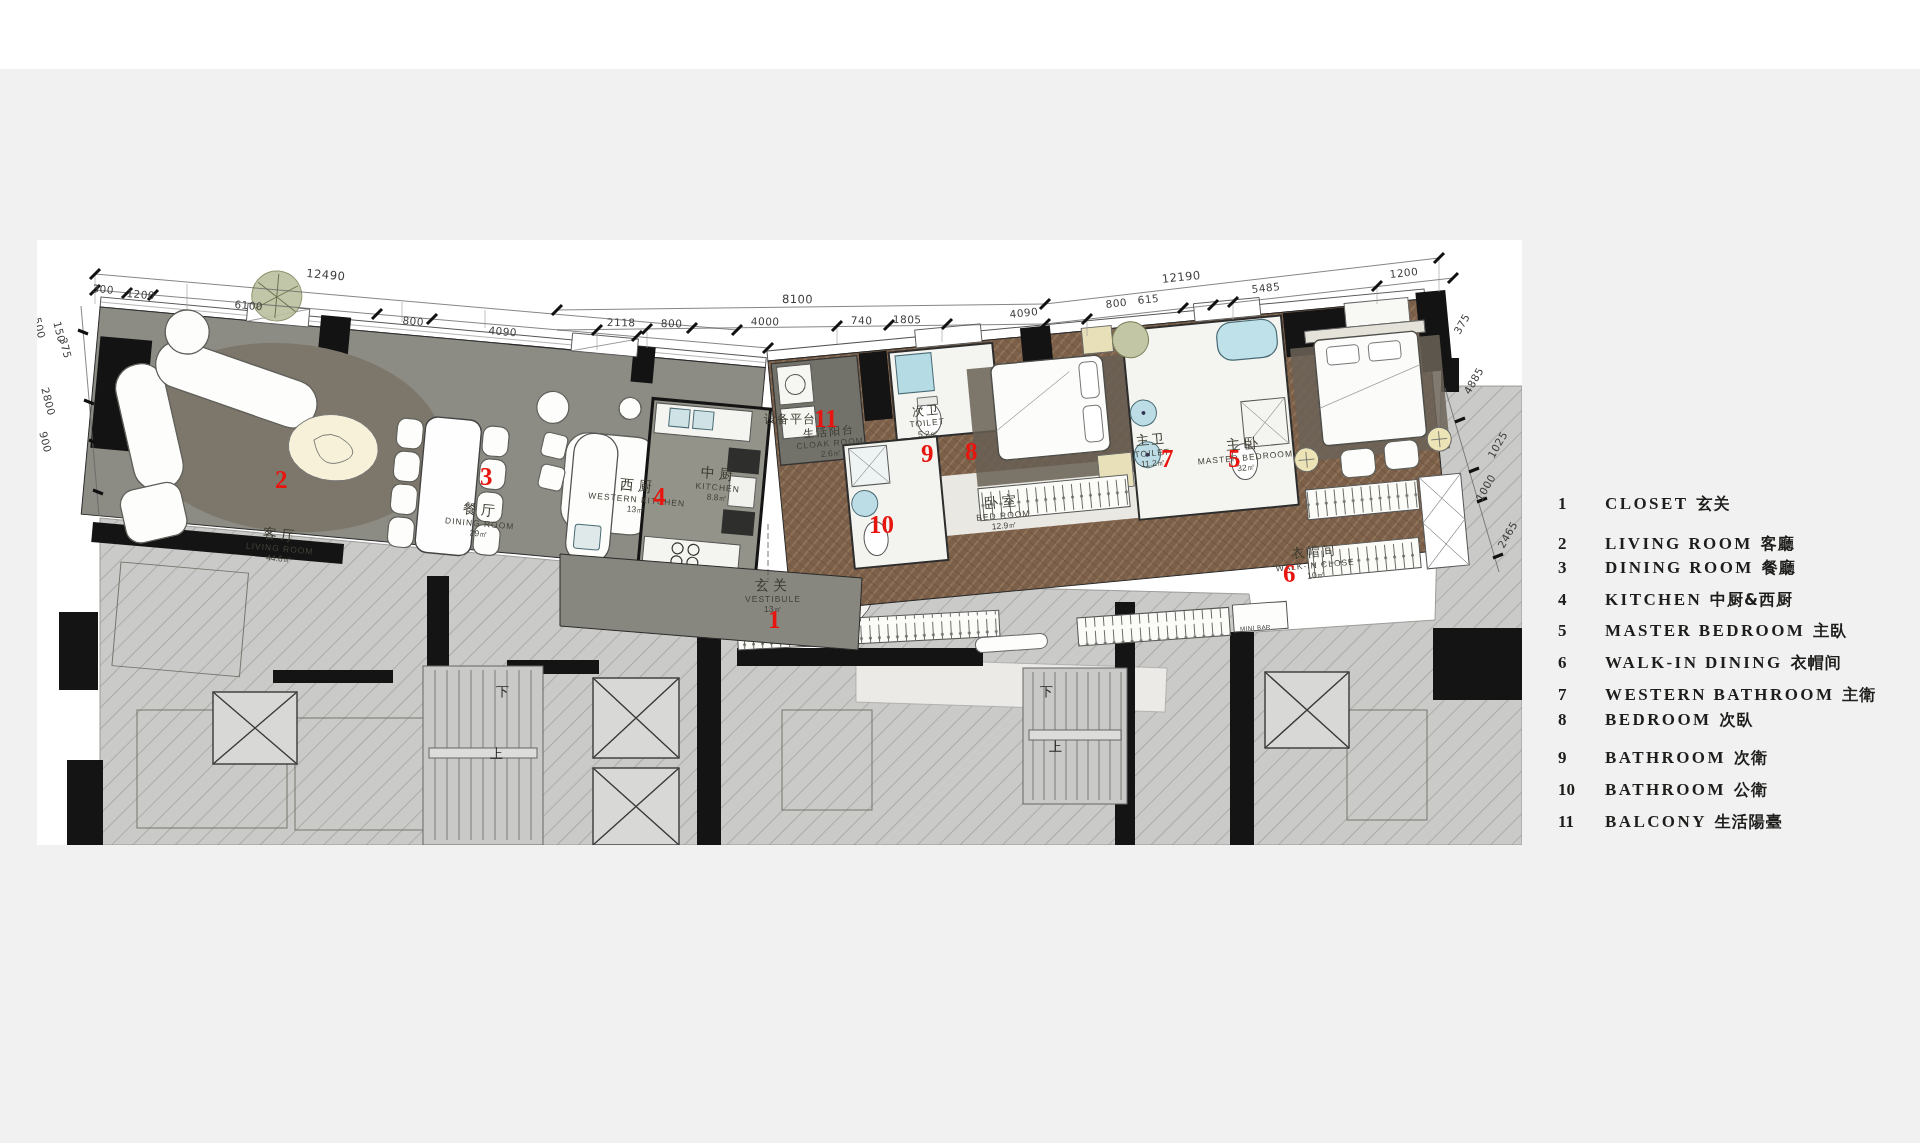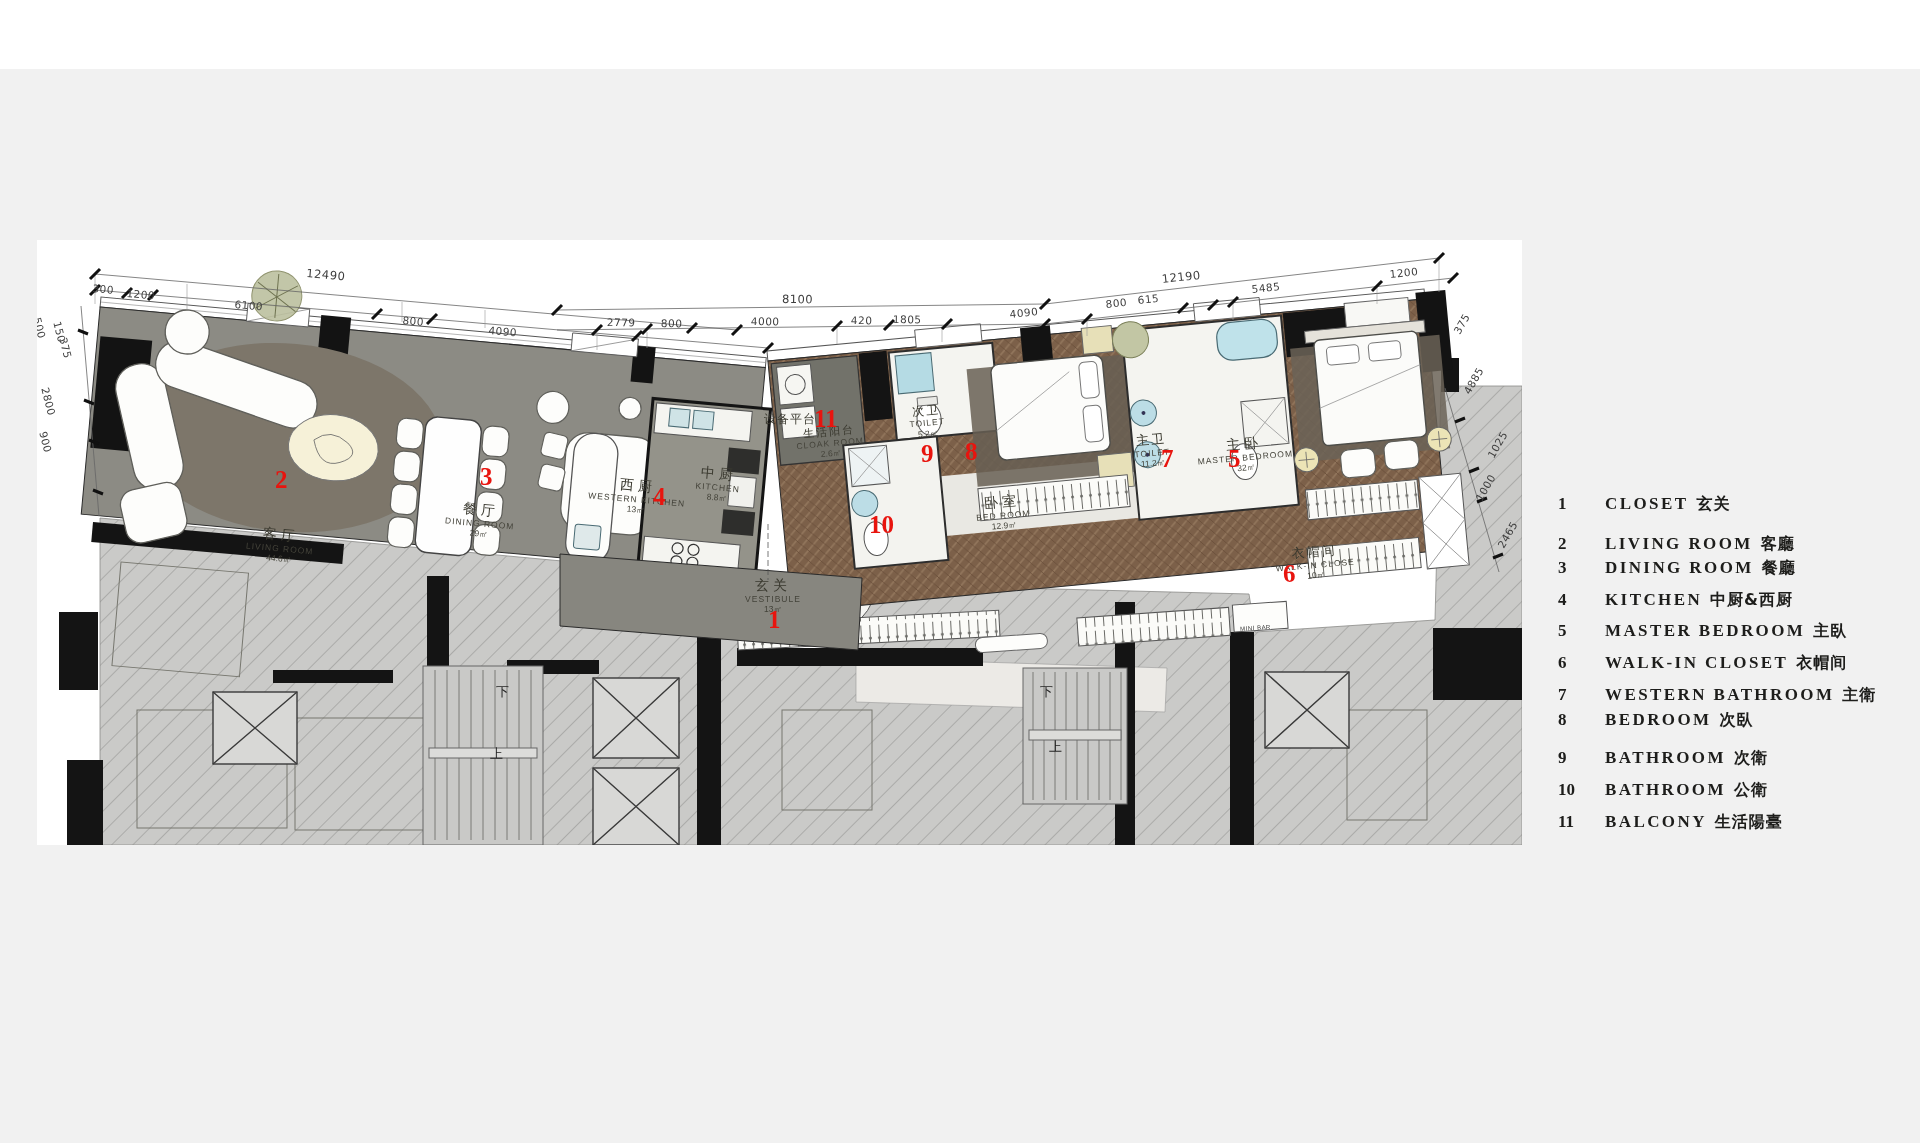--- a/index.html
+++ b/index.html
@@ -309,24 +309,24 @@
     </g>
   </svg>
 
   <div class="dim big" style="left:270px;top:26px;transform:rotate(5deg)">12490</div>
   <div class="dim" style="left:56px;top:42px;transform:rotate(5deg)">300</div>
   <div class="dim" style="left:90px;top:47px;transform:rotate(5deg)">1200</div>
   <div class="dim" style="left:198px;top:58px;transform:rotate(5deg)">6100</div>
   <div class="dim" style="left:366px;top:74px;transform:rotate(5deg)">800</div>
   <div class="dim" style="left:452px;top:84px;transform:rotate(5deg)">4090</div>
   <div class="dim big" style="left:745px;top:52px;transform:rotate(0.5deg)">8100</div>
-  <div class="dim" style="left:570px;top:76px;transform:rotate(1deg)">2779</div>
+  <div class="dim" style="left:570px;top:76px;transform:rotate(1deg)">2118</div>
   <div class="dim" style="left:624px;top:77px;transform:rotate(1deg)">800</div>
   <div class="dim" style="left:714px;top:75px;transform:rotate(1deg)">4000</div>
-  <div class="dim" style="left:814px;top:74px;transform:rotate(1deg)">420</div>
+  <div class="dim" style="left:814px;top:74px;transform:rotate(1deg)">740</div>
   <div class="dim" style="left:856px;top:73px;transform:rotate(1deg)">1805</div>
   <div class="dim big" style="left:1124px;top:32px;transform:rotate(-6deg)">12190</div>
   <div class="dim" style="left:972px;top:68px;transform:rotate(-6deg)">4090</div>
   <div class="dim" style="left:1068px;top:58px;transform:rotate(-6deg)">800</div>
   <div class="dim" style="left:1100px;top:54px;transform:rotate(-6deg)">615</div>
   <div class="dim" style="left:1214px;top:43px;transform:rotate(-6deg)">5485</div>
   <div class="dim" style="left:1352px;top:28px;transform:rotate(-6deg)">1200</div>
   <div class="dim" style="left:6px;top:76px;transform:rotate(76deg)">500</div>
   <div class="dim" style="left:26px;top:80px;transform:rotate(76deg)">150</div>
   <div class="dim" style="left:32px;top:96px;transform:rotate(76deg)">375</div>
@@ -426,21 +426,21 @@
   <div class="legend-row" style="top:64px">
     <span class="legend-num">3</span><span>DINING ROOM</span><span class="legend-zh">餐廳</span>
   </div>
   <div class="legend-row" style="top:96px">
     <span class="legend-num">4</span><span>KITCHEN</span><span class="legend-zh">中厨&amp;西厨</span>
   </div>
   <div class="legend-row" style="top:127px">
     <span class="legend-num">5</span><span>MASTER BEDROOM</span><span class="legend-zh">主臥</span>
   </div>
   <div class="legend-row" style="top:159px">
-    <span class="legend-num">6</span><span>WALK-IN CLOSET</span><span class="legend-zh">衣帽间</span>
+    <span class="legend-num">6</span><span>WALK-IN DINING</span><span class="legend-zh">衣帽间</span>
   </div>
   <div class="legend-row" style="top:191px">
     <span class="legend-num">7</span><span>WESTERN BATHROOM</span><span class="legend-zh">主衛</span>
   </div>
   <div class="legend-row" style="top:216px">
     <span class="legend-num">8</span><span>BEDROOM</span><span class="legend-zh">次臥</span>
   </div>
   <div class="legend-row" style="top:254px">
     <span class="legend-num">9</span><span>BATHROOM</span><span class="legend-zh">次衛</span>
   </div>

